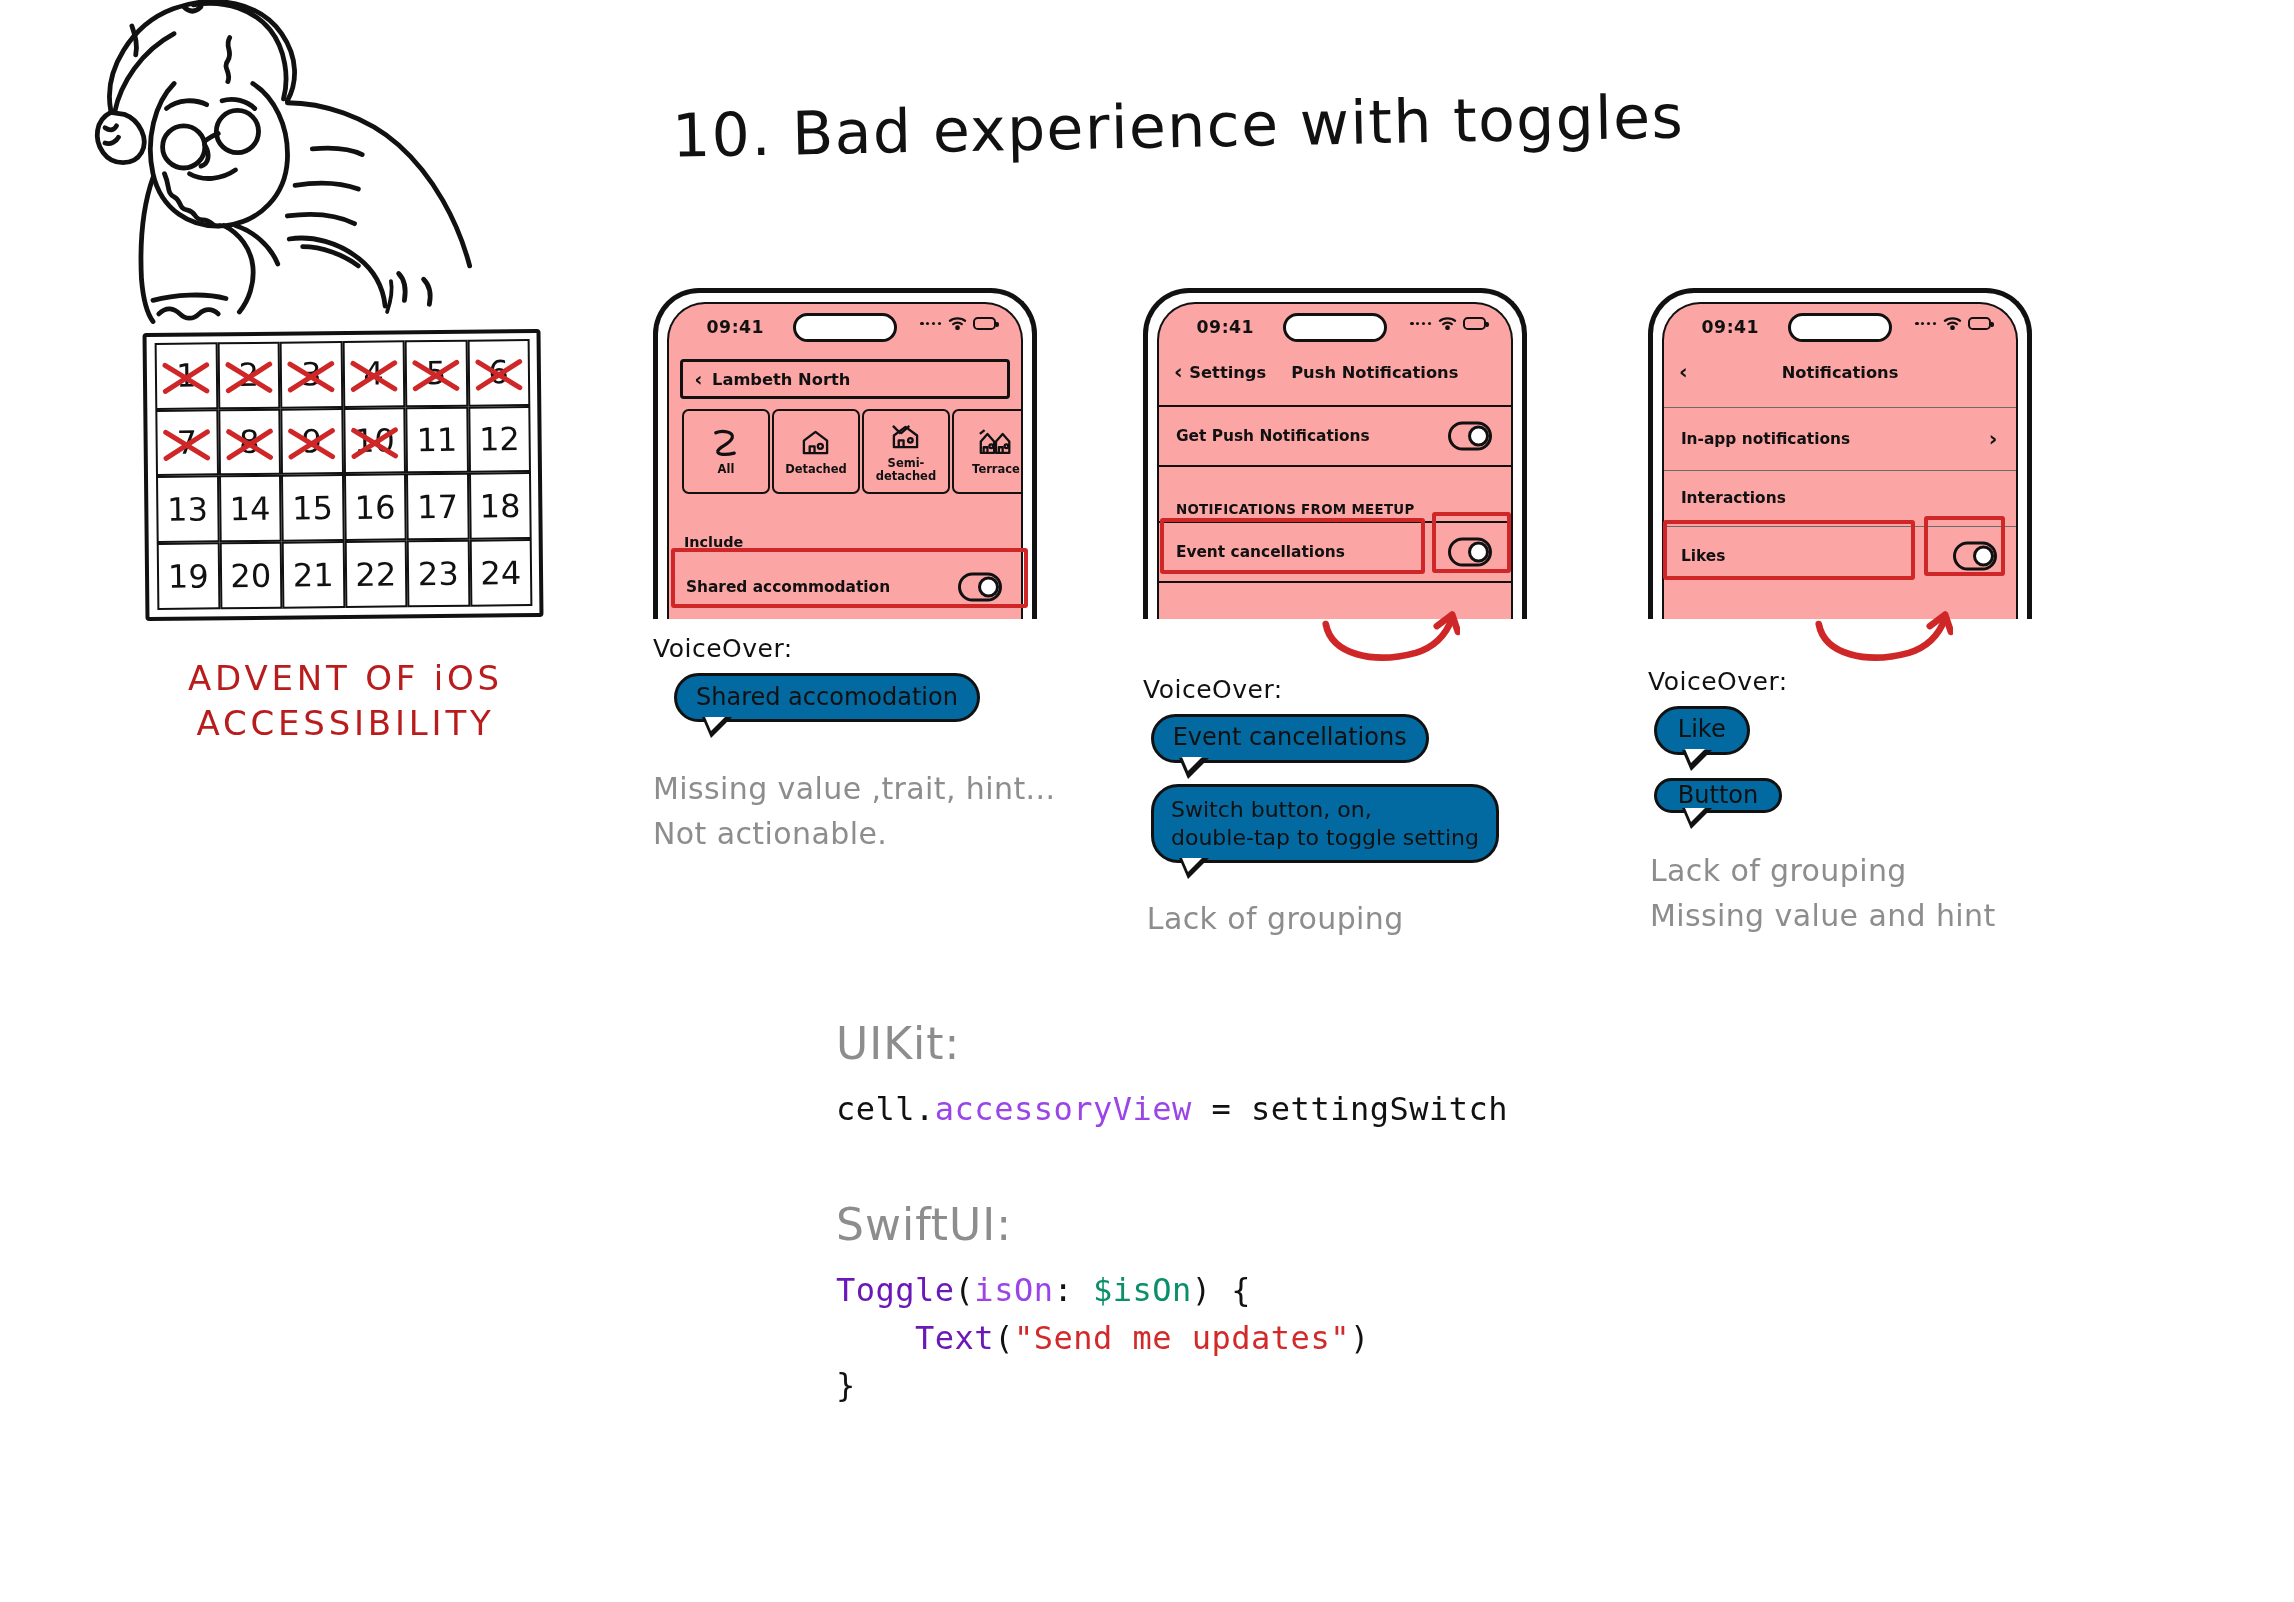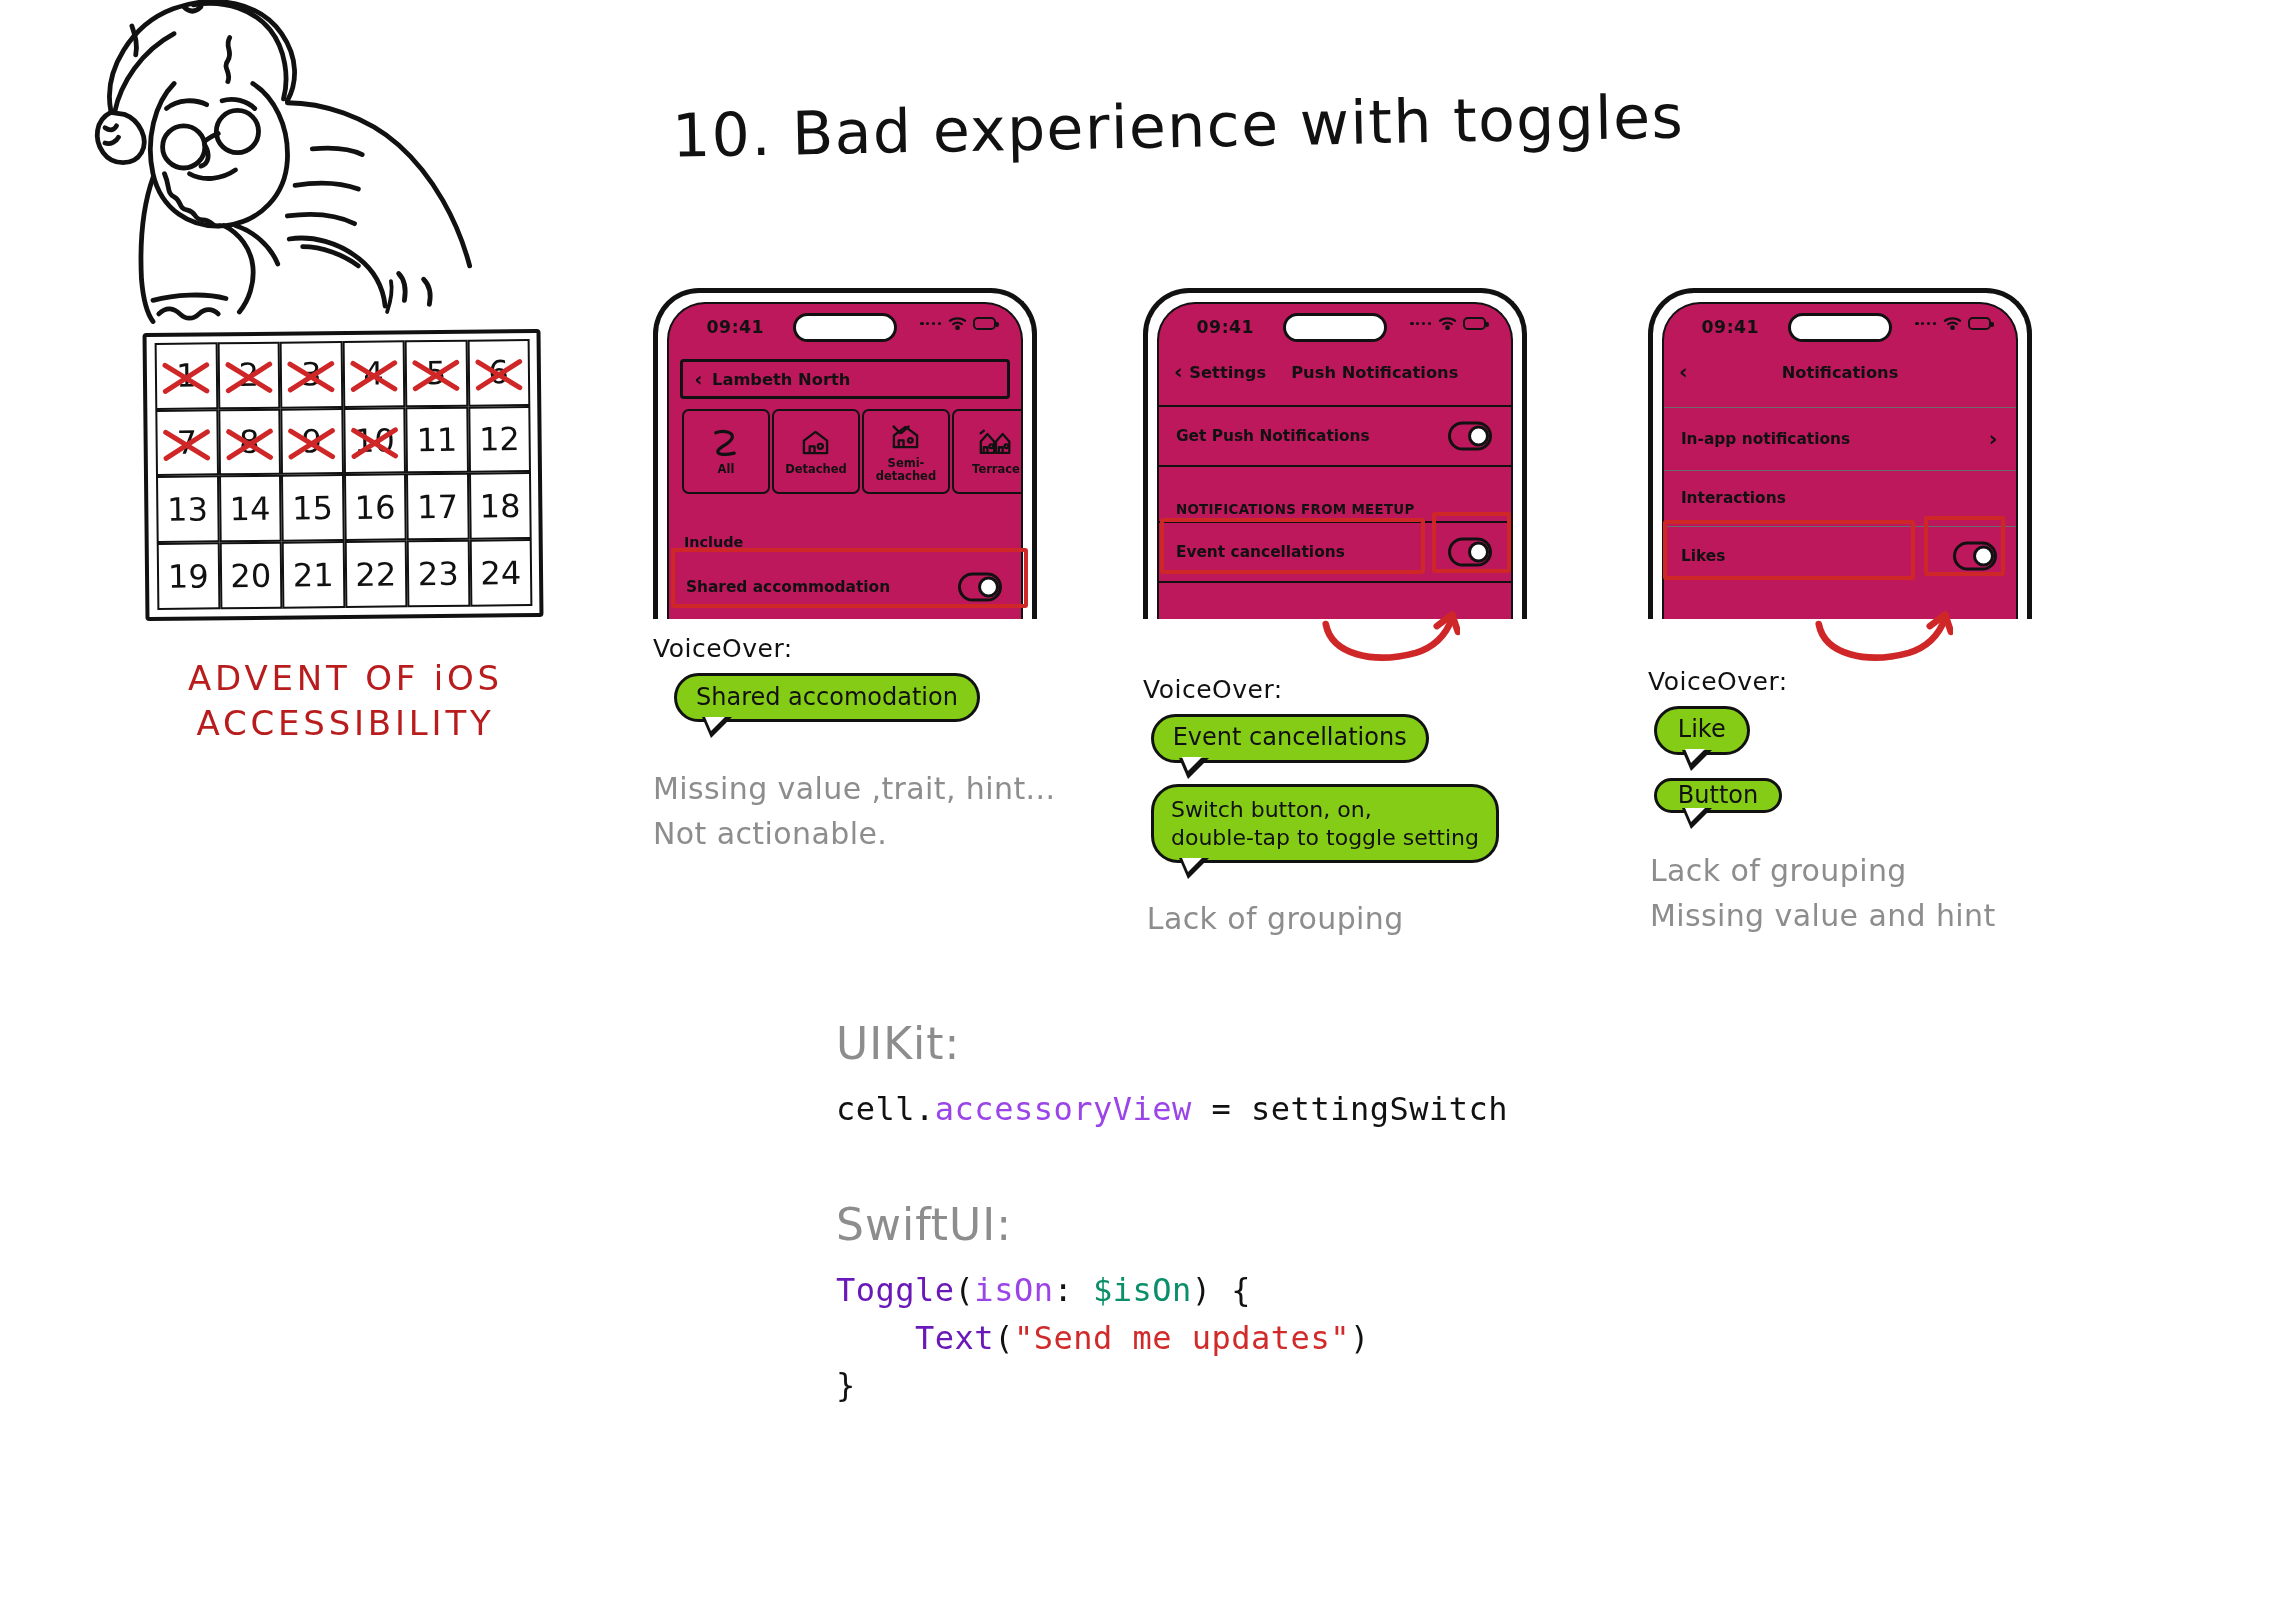--- a/index.html
+++ b/index.html
@@ -63,21 +63,21 @@
 
   .phone {
     position:relative; width:384px; height:331px;
     border:5.8px solid #111; border-bottom:none;
     border-radius:46px 46px 0 0;
     background:#fff; overflow:hidden;
   }
   .phone-inner {
     position:absolute; left:8.6px; right:8.6px; top:8.6px; bottom:0;
     border:2.9px solid #111; border-bottom:none;
-    border-radius:38px 38px 0 0; overflow:hidden; background:#be185d;
+    border-radius:38px 38px 0 0; overflow:hidden; background:#fca5a5;
   }
   
   .side-btn { position:absolute; left:-13.4px; width:8.6px; background:#fff; border:3.4px solid #111; border-radius:2.9px; }
   .sb1 { top:115px; height:27px; }
   .sb2 { top:168px; height:46px; }
   .sb3 { top:231px; height:46px; }
   .side-btn-r { position:absolute; right:-13.4px; top:183px; width:8.6px; height:65px; background:#fff; border:3.4px solid #111; border-radius:2.9px; }
 
   
   .statusbar { position:relative; height:50px; }
@@ -126,21 +126,21 @@
   .toggle .knob { width:21px; height:21px; border:3.4px solid #111; border-radius:50%; background:#fff; margin-left:16.3px; }
   .toggle.on .knob { margin-left:16.3px; }
 
   
   .redbox { position:absolute; border:4.8px solid #cf2727; border-radius:2.9px; pointer-events:none; }
   .red-arrow { position:absolute; pointer-events:none; }
 
   
   .vo-label { font-size:25px; color:#111; margin-top:15.4px; letter-spacing:0.5px; }
   .bubble { position:relative; display:inline-block; border:3.8px solid #111; border-radius:33px;
-            padding:6.7px 19px; margin-top:9.6px; font-size:24px; color:#111; background:#84cc16; line-height:1.24; }
+            padding:6.7px 19px; margin-top:9.6px; font-size:24px; color:#111; background:#0369a1; line-height:1.24; }
   .bubble::after {
     content:""; position:absolute; left:25px; bottom:-19px; width:0; height:0;
     border-left:9.6px solid transparent; border-right:21px solid transparent; border-top:21px solid #111;
   }
   .bubble::before {
     content:""; position:absolute; left:28px; bottom:-11.5px; width:0; height:0; z-index:2;
     border-left:6.7px solid transparent; border-right:14.4px solid transparent; border-top:14.4px solid #fff;
   }
   .grey-note { font-size:30px; color:#8d8d8d; line-height:1.42; margin-top:17.3px; letter-spacing:0.4px; }
 

